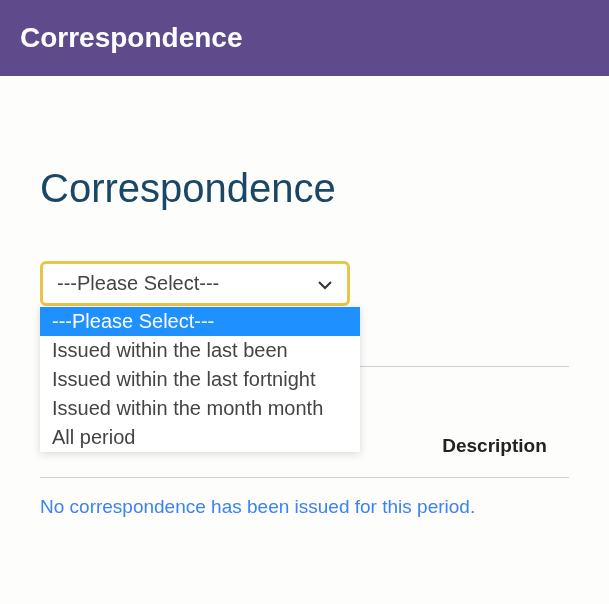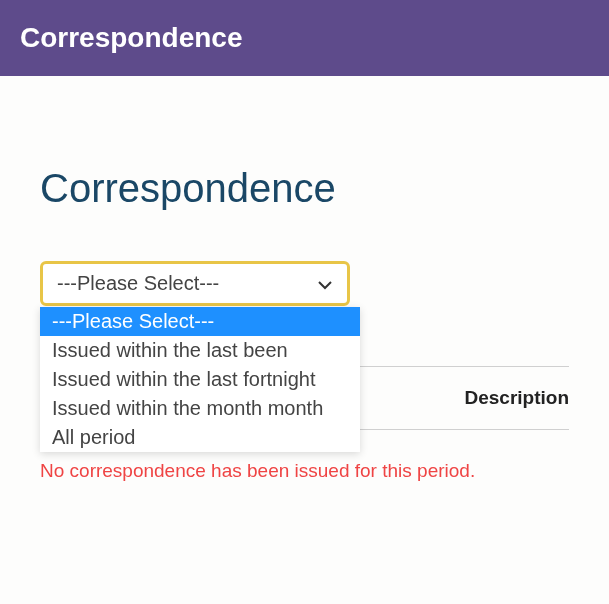--- a/index.html
+++ b/index.html
@@ -88,26 +88,27 @@
       padding: 20px 0;
     }
     .col-left {
       flex: 0 0 380px;
     }
     .col-description {
       flex: 1;
       font-size: 19px;
       font-weight: 600;
       color: #222;
-      text-align: right;
+      text-align: center;
+      margin-top: 48px;
     }
     .status-message {
-      margin-top: 30px;
+      margin-top: 18px;
       font-size: 19px;
-      color: #ef4444;
+      color: #3b82f6;
     }
   </style>
 </head>
 <body>
 
 <div class="header-bar">
   <span>Correspondence</span>
 </div>
 
 <div class="content">

